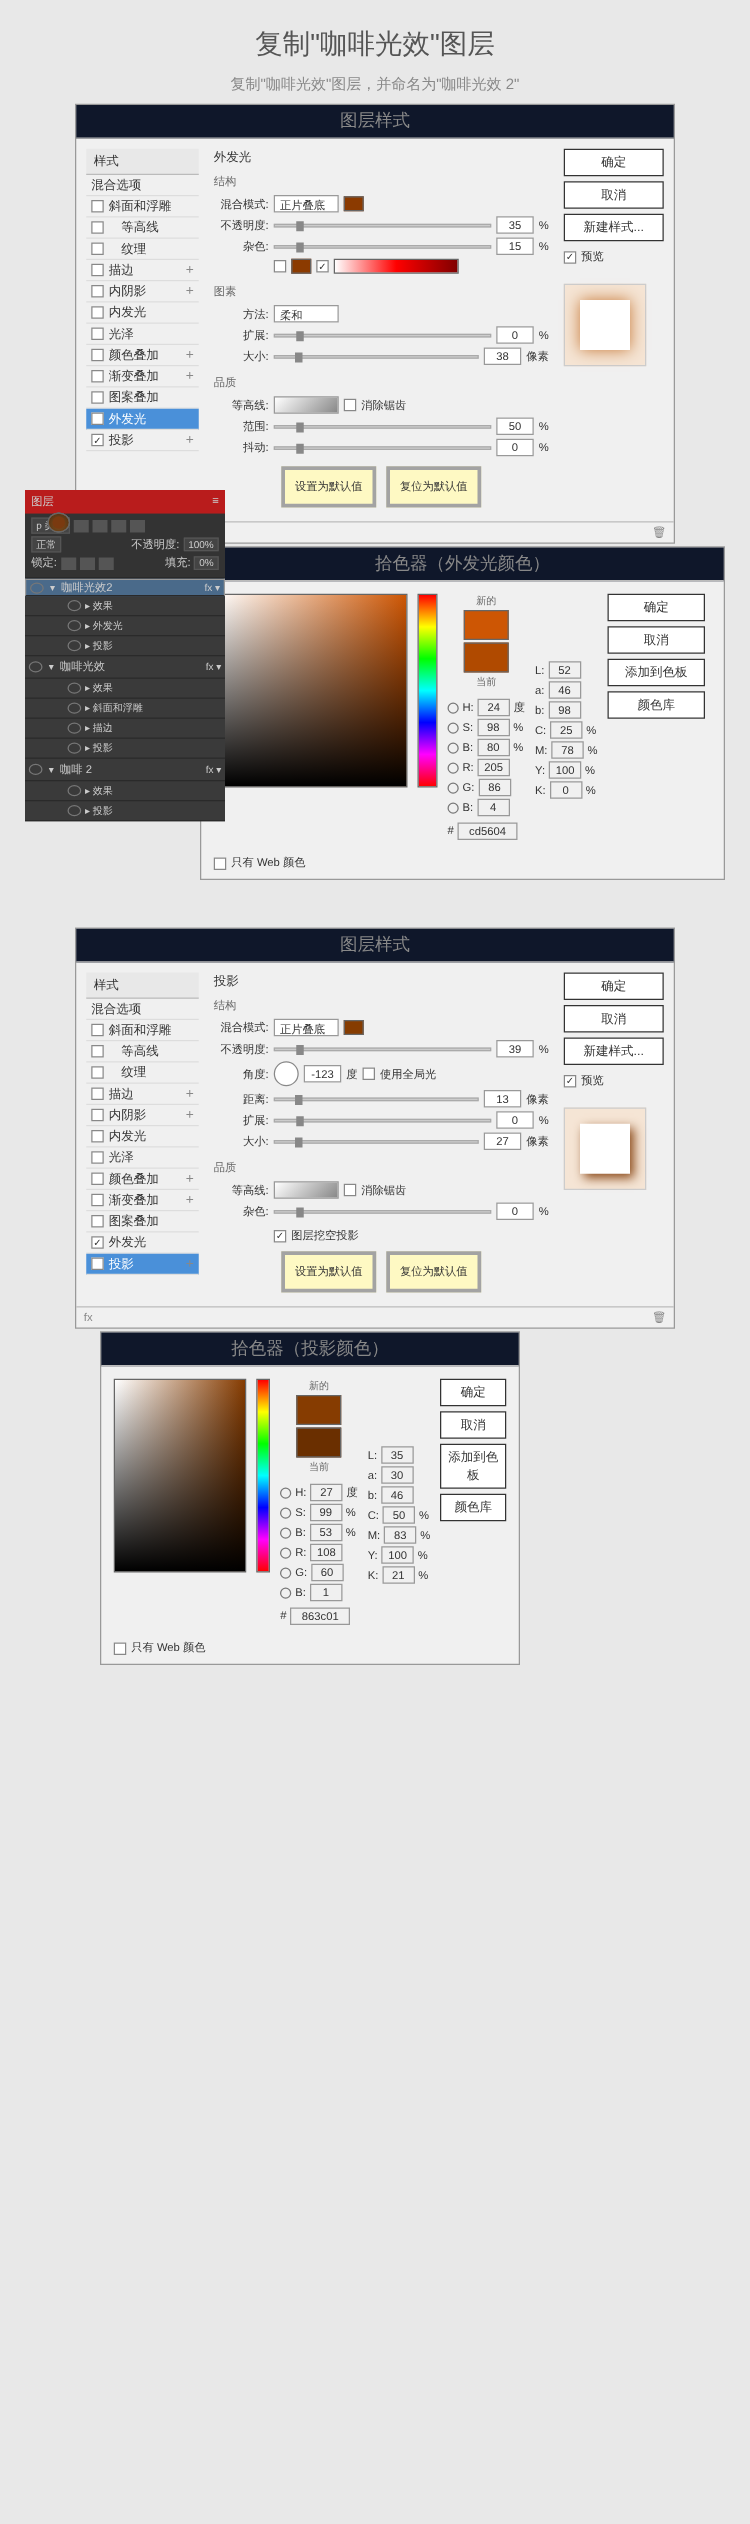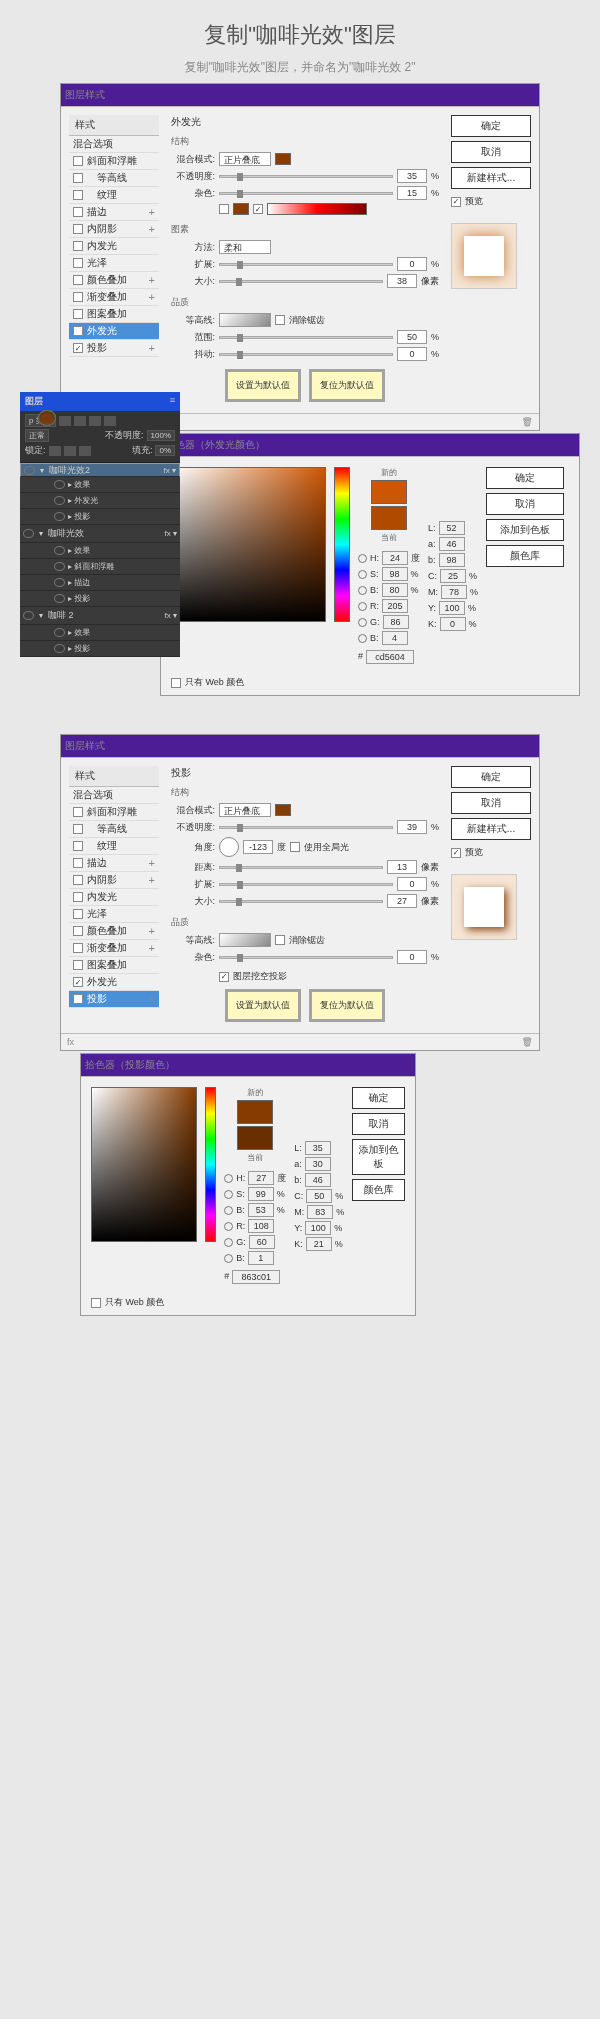--- a/index.html
+++ b/index.html
@@ -3,21 +3,21 @@
 <meta charset="utf-8">
 <style>
 * { margin: 0; padding: 0; box-sizing: border-box; }
 body { font-family: "Microsoft YaHei", sans-serif; background: #e8e8e8; width: 600px; }
 .page { width: 600px; padding: 20px 0 40px; }
 .heading { text-align: center; color: #555; font-size: 22px; font-weight: normal; }
 .sub { text-align: center; color: #888; font-size: 12px; margin-top: 8px; line-height: 1.6; }
 .caption { text-align: center; color: #888; font-size: 12px; margin: 18px 0 8px; }
 
 .dialog { background: #f0f0f0; border: 1px solid #999; font-size: 10px; color: #333; position: relative; margin: 6px auto; }
-.dialog-title { text-align: left; padding: 4px; background: #4c1d95; border-bottom: 1px solid #bbb; font-size: 10px; color: #888; }
+.dialog-title { text-align: center; padding: 4px; background: #0f172a; border-bottom: 1px solid #bbb; font-size: 14px; color: #888; }
 .dialog-body { display: flex; padding: 8px; gap: 6px; }
 
 .style-list { width: 90px; }
 .style-list-head { padding: 3px 6px; border-bottom: 1px solid #bbb; background: #e8e8e8; }
 .style-item { display: flex; align-items: center; padding: 1px 4px; gap: 4px; border-bottom: 1px solid #ddd; }
 .style-item.active { background: #4a90d9; color: #fff; }
 .ck { width: 10px; height: 10px; border: 1px solid #888; background: #fff; flex-shrink: 0; display: inline-flex; align-items: center; justify-content: center; font-size: 8px; }
 .ck.on::after { content: "✓"; }
 .style-add { margin-left: auto; font-size: 11px; color: #888; }
 
@@ -57,21 +57,21 @@
 .cp-vals { display: flex; flex-direction: column; gap: 2px; }
 .cp-row { display: flex; align-items: center; gap: 3px; font-size: 9px; }
 .cp-radio { width: 9px; height: 9px; border: 1px solid #777; border-radius: 50%; }
 .cp-in { width: 26px; border: 1px solid #999; text-align: center; font-size: 9px; padding: 1px; }
 .cp-hex { width: 48px; border: 1px solid #999; text-align: center; font-size: 9px; padding: 1px; margin-top: 3px; }
 .cp-btns { width: 78px; display: flex; flex-direction: column; gap: 4px; }
 .web-only { display: flex; align-items: center; gap: 4px; font-size: 9px; padding: 2px 10px 6px; }
 
 
 .layers { width: 160px; background: #3a3a3a; color: #ccc; font-size: 9px; position: absolute; left: 20px; top: 392px; }
-.layers-head { display: flex; justify-content: space-between; padding: 3px 5px; background: #1d4ed8; font-weight: bold; }
+.layers-head { display: flex; justify-content: space-between; padding: 3px 5px; background: #b91c1c; }
 .layers-ctrl { padding: 3px 5px; background: #333; border-bottom: 1px solid #222; }
 .layers-ctrl-row { display: flex; align-items: center; gap: 3px; margin-bottom: 2px; }
 .layers-ctrl .sel2 { background: #444; border: 1px solid #555; color: #ccc; padding: 0 3px; font-size: 8px; }
 .layers-ctrl .mini-ico { width: 12px; height: 10px; background: #555; }
 .layer-row { display: flex; align-items: center; padding: 2px 3px; border-bottom: 1px solid #2a2a2a; gap: 3px; }
 .layer-row.sel { background: #4a6a8a; }
 .eye { width: 11px; height: 9px; border: 1px solid #777; border-radius: 50%; }
 .thumb { width: 18px; height: 16px; background: #c8966a; border: 1px solid #666; }
 .thumb.coffee::after { content: ""; display: block; width: 10px; height: 10px; background: #7a3a10; border-radius: 50%; margin: 2px auto; }
 .tw { width: 8px; text-align: center; font-size: 8px; }

